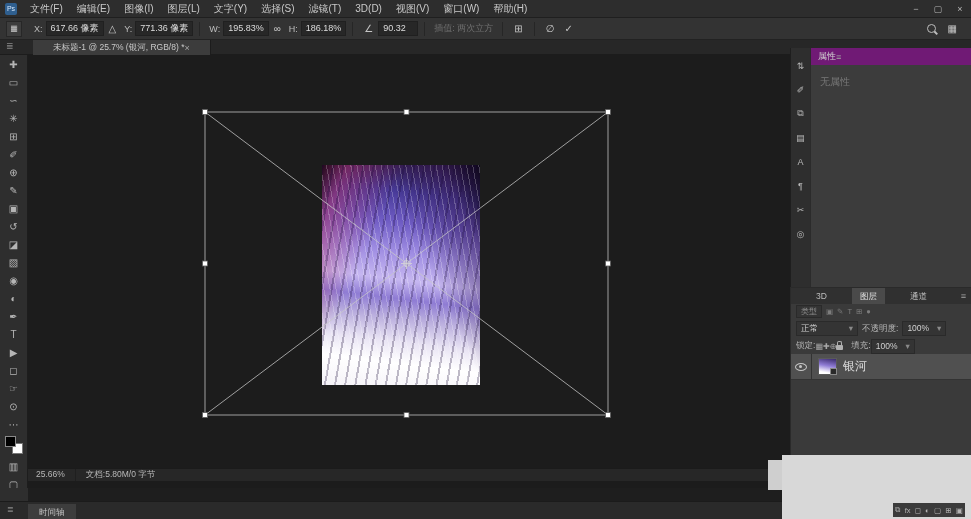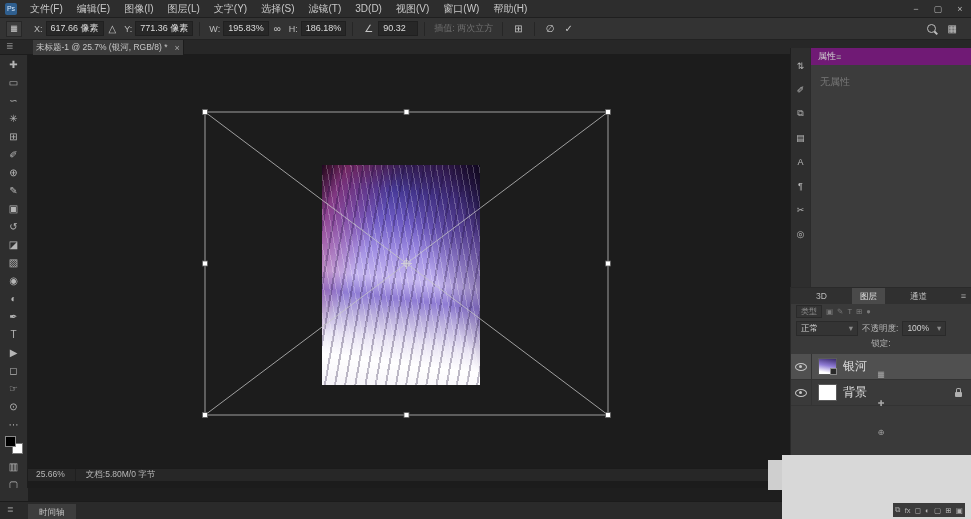--- a/index.html
+++ b/index.html
@@ -35,21 +35,21 @@
   .opt-right { margin-left:auto; display:flex; align-items:center; gap:12px; padding-right:14px; }
   .magnifier { position:relative; width:7px; height:7px; border:1.5px solid #bdbdbd; border-radius:50%; }
   .magnifier::after { content:""; position:absolute; width:4px; height:1.5px; background:#bdbdbd;
     transform:rotate(45deg); right:-3.5px; bottom:-1.5px; }
 
   
   #tab-bar { position:absolute; left:0; top:40px; width:100%; height:15px; background:#272727;
     border-bottom:1px solid #1c1c1c; box-sizing:border-box; }
   .tabbar-icon { position:absolute; left:6px; top:1px; font-size:9px; color:#8a8a8a; }
   #doc-tab { position:absolute; left:33px; top:0; height:15px; background:#3c3c3c;
-    display:flex; align-items:center; gap:7px; padding:0 3px; font-size:8.5px; color:#c8c8c8;
+    display:flex; align-items:center; padding:0 20px; font-size:8.5px; color:#c8c8c8;
     border-right:1px solid #1c1c1c; }
   .tab-close { color:#a5a5a5; font-size:9px; }
 
   
   #toolbar { position:absolute; left:0; top:55px; width:28px; height:433px; background:#2e2e2e;
     border-right:1px solid #1d1d1d; box-sizing:border-box; display:flex; flex-direction:column;
     align-items:center; }
   .tool { width:28px; height:18px; flex:0 0 auto; display:flex; align-items:center; justify-content:center;
     font-size:10px; color:#b5b5b5; }
   .swatches { position:relative; width:28px; height:24px; flex:0 0 auto; }
@@ -93,21 +93,21 @@
   .lp-row { display:flex; align-items:center; padding:0 5px; font-size:8.5px; color:#b5b5b5; }
   .filter-row { height:15px; gap:4px; color:#8a8a8a; }
   .filter-dd { background:#343434; border:1px solid #2a2a2a; padding:0 4px; height:11px; line-height:11px; font-size:8px; color:#8f8f8f;text-align:center; }
   .filter-ic { font-size:7.5px; color:#7d7d7d; }
   .blend-row { height:19px; gap:4px; }
   .dd { background:#343434; border:1px solid #2a2a2a; height:13px; line-height:13px; padding:0 4px;
     display:flex; justify-content:space-between; color:#d0d0d0; font-size:8.5px; }
   .dd .arr { color:#8a8a8a; margin-left:4px; }
   .blend-dd { width:52px;align-items:center; }
   .val-dd { width:34px; }
-  .lock-row { height:16px; gap:20px;flex-direction:column; }
+  .lock-row { height:16px; gap:0; }
   .lock-ic { font-size:8px; color:#a8a8a8; }
   .padlock { position:relative; width:7px; height:5px; background:#b0b0b0; border-radius:1px; margin-top:3px; }
   .padlock::before { content:""; position:absolute; top:-4px; left:1px; width:3px; height:3px;
     border:1px solid #b0b0b0; border-bottom:none; border-radius:2px 2px 0 0; }
   .layer-list { }
   .layer-row { height:25px; display:flex; align-items:center; border-bottom:1px solid #333; }
   .layer-row.selected { background:#505050; }
   .eye-cell { width:20px; height:100%; display:flex; align-items:center; justify-content:center; border-right:1px solid #333; }
   .eye { position:relative; width:10px; height:6px; border:1px solid #c5c5c5; border-radius:50%; }
   .eye::after { content:""; position:absolute; left:3px; top:1px; width:3px; height:3px; background:#c5c5c5; border-radius:50%; }
@@ -314,28 +314,20 @@
     </span>
   </div>
   <div class="layer-list">
     <div class="layer-row selected">
       <span class="eye-cell">
           <span class="eye"></span>
         </span>
       <span class="thumb art"></span>
       <span class="layer-name">银河</span>
     </div>
-    <div class="layer-row">
-      <span class="eye-cell">
-          <span class="eye"></span>
-        </span>
-      <span class="thumb white"></span>
-      <span class="layer-name">背景</span>
-      <span class="padlock layer-lock"></span>
-    </div>
   </div>
 </div>
 
 <div id="artifact-a"></div>
 <div id="artifact-b"></div>
 
 <div id="layers-bottom-strip">
   <span>⧉</span>
   <span>fx</span>
   <span>◻</span>

